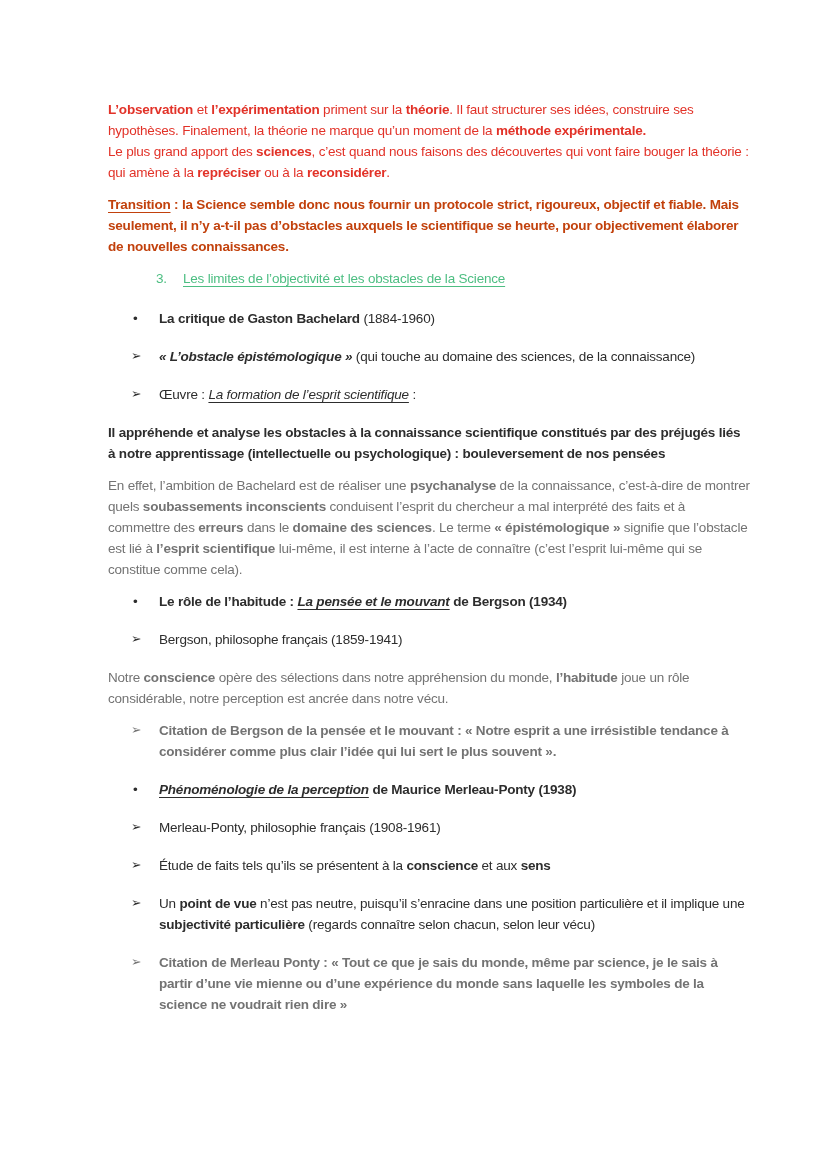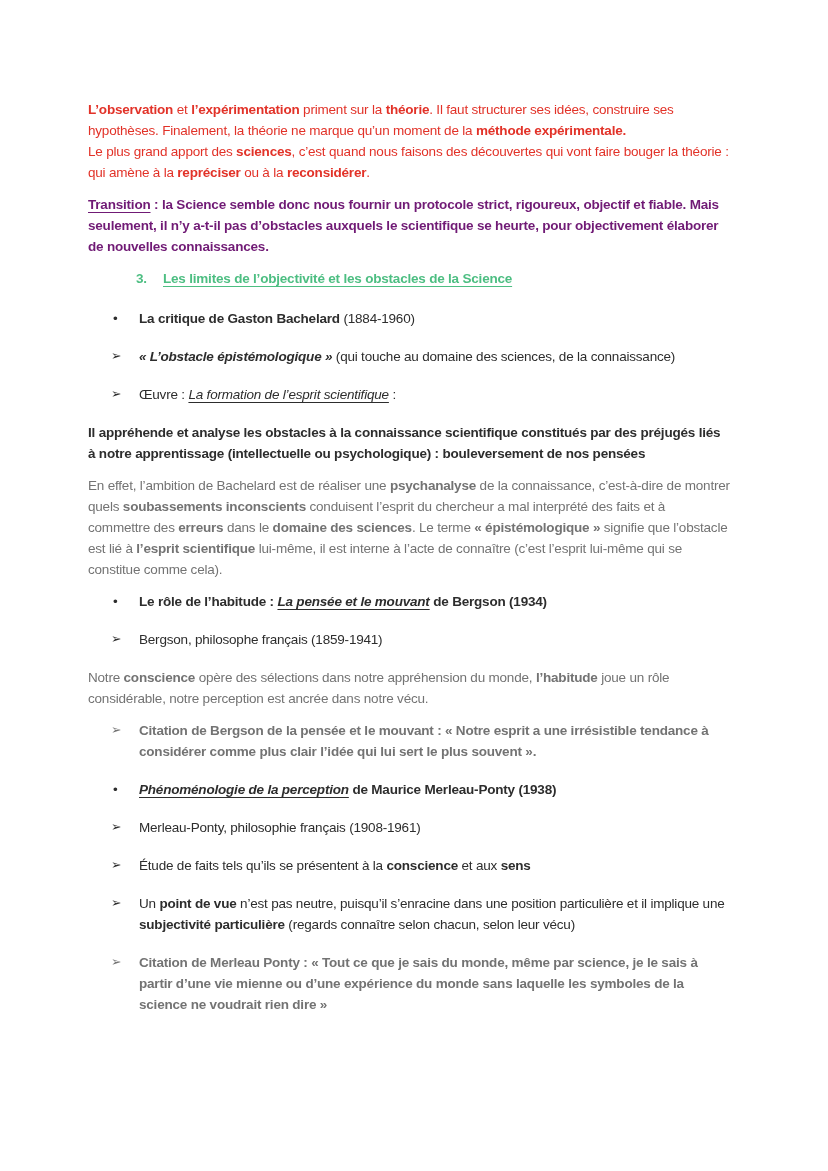--- a/index.html
+++ b/index.html
@@ -5,21 +5,21 @@
   html, body { margin: 0; padding: 0; }
   body {
     width: 828px; height: 1171px;
     background: #ffffff;
     font-family: "Liberation Sans", sans-serif;
     overflow: hidden;
     position: relative;
   }
   .page {
     position: absolute;
-    left: 88px; top: 99px;
+    left: 108px; top: 99px;
     width: 642px;
     font-size: 13.5px;
     line-height: 21px;
     letter-spacing: -0.2px;
     color: #2d2d2d;
   }
   .para   { margin: 0 0 11px 0; }
   .bullet, .arrow {
     position: relative;
     padding-left: 51px;
@@ -27,22 +27,22 @@
   }
   .marker { position: absolute; left: 25px; top: 0; }
   .arrow .marker { left: 23px; font-size: 12.5px; }
   .heading { padding-left: 48px; margin: 0 0 19px 0; }
   .heading .num { display: inline-block; width: 27px; text-decoration: none; }
   .heading .htext { text-decoration: underline; text-underline-offset: 3px; }
   .b { font-weight: bold; }
   .i { font-style: italic; }
   .u { text-decoration: underline; text-underline-offset: 3px; }
   .c-red    { color: #e23228; }
-  .c-cyan   { color: #701a75; }
-  .c-green  { color: #4dbe82; font-weight: bold; }
+  .c-cyan   { color: #c2410c; }
+  .c-green  { color: #4dbe82; }
   .c-purple { color: #737373; }
   .c-black  { color: #2d2d2d; }
 </style>
 </head>
 <body>
 
 <div class="page">
     <div class="para c-red"><span class="b">L’observation</span><span> et </span><span class="b">l’expérimentation</span><span> priment sur la </span><span class="b">théorie</span><span>. Il faut structurer ses idées, construire ses hypothèses. Finalement, la théorie ne marque qu’un moment de la </span><span class="b">méthode expérimentale.</span><br><span> Le plus grand apport des </span><span class="b">sciences</span><span>, c’est quand nous faisons des découvertes qui vont faire bouger la théorie : qui amène à la </span><span class="b">repréciser</span><span> ou à la </span><span class="b">reconsidérer</span><span>.</span></div>
     <div class="para c-cyan"><span class="b u">Transition</span><span class="b"> : la Science semble donc nous fournir un protocole strict, rigoureux, objectif et fiable. Mais seulement, il n’y a-t-il pas d’obstacles auxquels le scientifique se heurte, pour objectivement élaborer de nouvelles connaissances.</span></div>
     <div class="heading c-green"><span class="num">3.</span><span class="htext">Les limites de l’objectivité et les obstacles de la Science</span></div>

